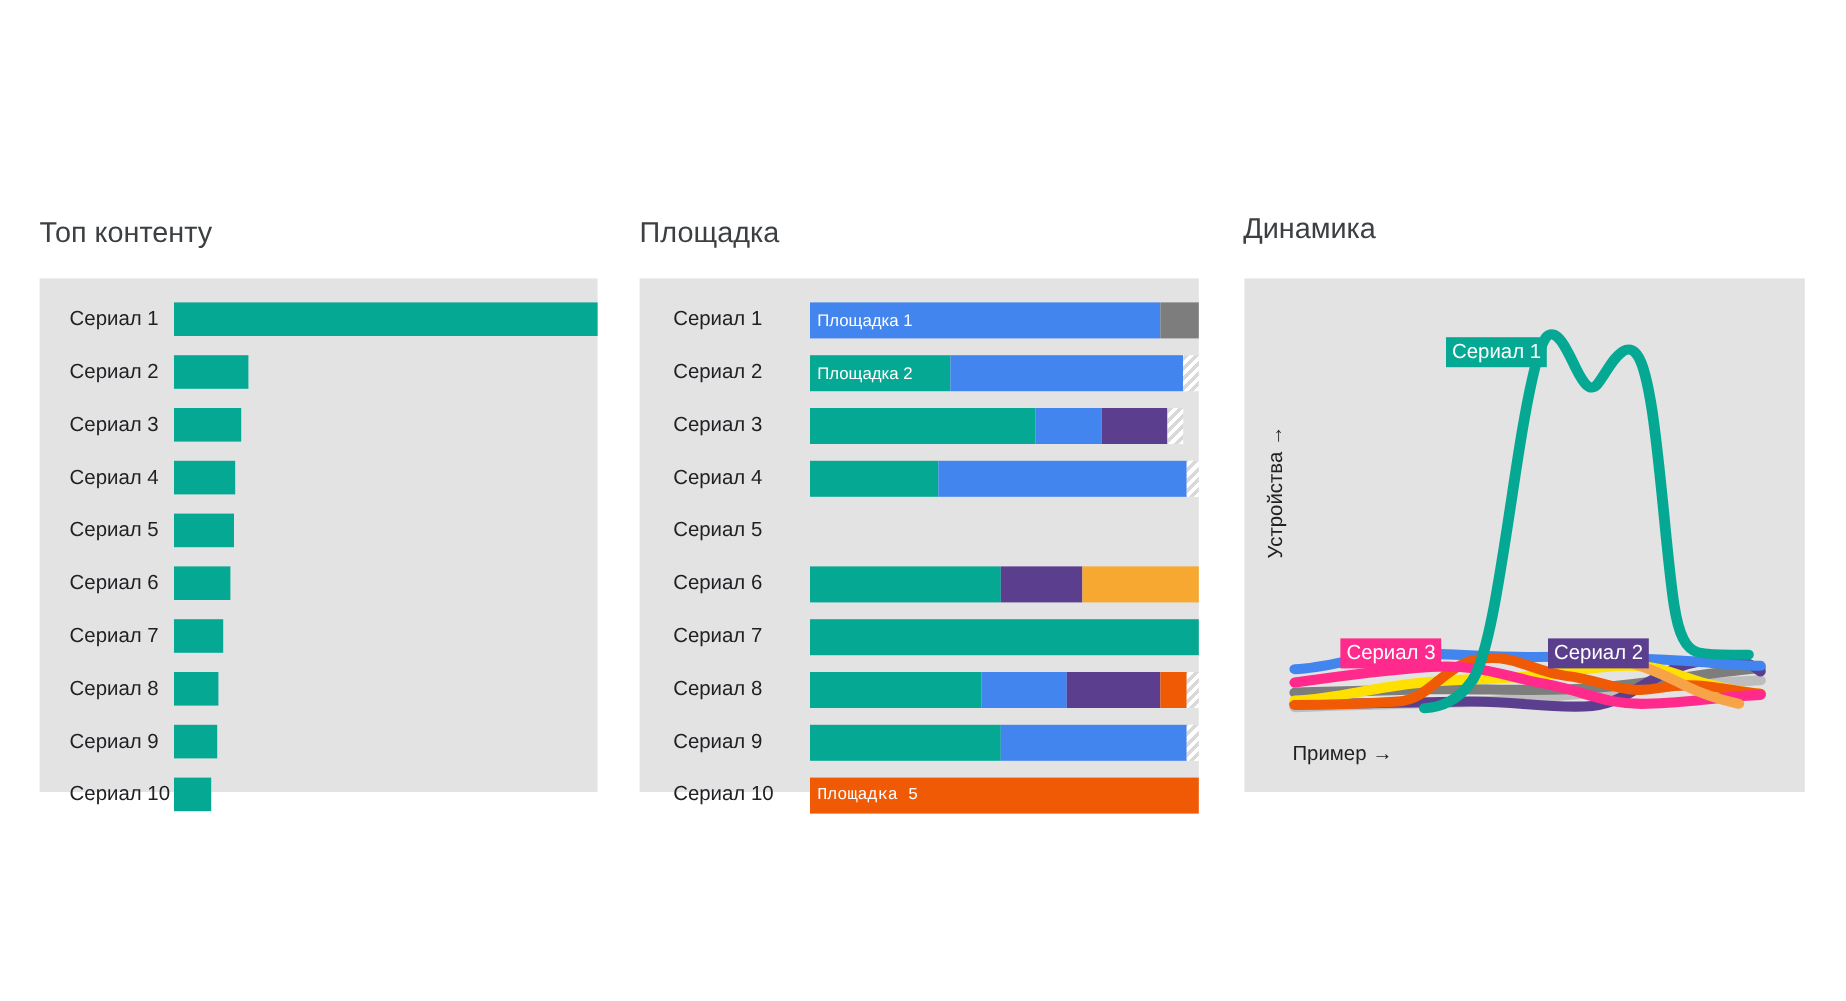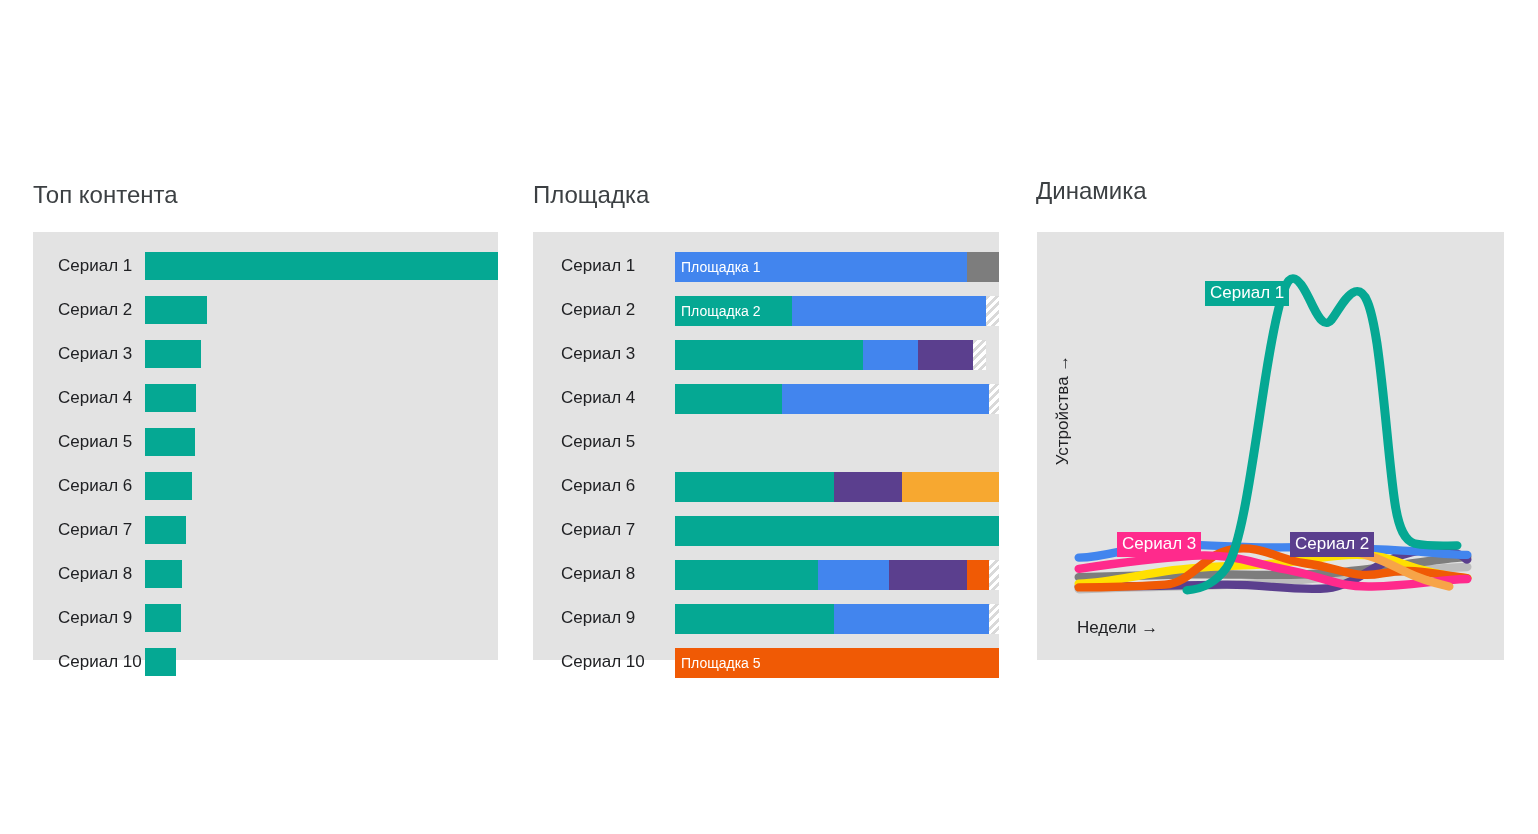--- a/index.html
+++ b/index.html
@@ -90,21 +90,21 @@
   #pill1 { left: 168px; top:  49px; background: #05a893; }
   #pill2 { left: 253px; top: 300px; background: #5b3f8e; }
   #pill3 { left:  80px; top: 300px; background: #ff2a8c; }
 </style>
 </head>
 <body>
 
 <div class="page">
 
 
-  <div class="panel-title" id="t1">Топ контента</div>
+  <div class="panel-title" id="t1">Топ контенту</div>
   <div class="panel" id="p1">
       <div class="row" style="top: 12px;">
         <div class="row-label">Сериал 1</div>
         <div class="bar-track">
           <div class="bar-simple" style="width: 100%; background: rgb(5, 168, 147);"></div>
         </div>
       </div>
       <div class="row" style="top: 56px;">
         <div class="row-label">Сериал 2</div>
         <div class="bar-track">
@@ -246,21 +246,21 @@
           <div class="stack" style="width: 100%;">
             <div class="seg" style="flex: 0 0 49%; background: rgb(5, 168, 147);"></div>
             <div class="seg" style="flex: 0 0 48%; background: rgb(66, 133, 238);"></div>
             <div class="seg hatch" style="flex: 0 0 3%;"></div>
           </div>
         </div>
       </div>
       <div class="row" style="top: 408px;">
         <div class="row-label">Сериал 10</div>
         <div class="bar-track">
-          <div class="stack" style="width: 100%;">
+          <div class="stack" style="width: 100%; font-family: Liberation Mono, monospace;">
             <div class="seg" style="flex: 0 0 100%; background: rgb(240, 90, 5);">
               <span class="seg-label">Площадка 5</span>
             </div>
           </div>
         </div>
       </div>
     </div>
 
   <div class="panel-title" id="t3">Динамика</div>
   <div class="panel" id="p3">
@@ -299,17 +299,17 @@
                    C328,61 334,78 340,120 C348,180 352,250 358,292
                    C362,320 368,332 378,335 C392,338 405,337 420,337" stroke="#05a893"></path>
         </g>
       </svg>
     </div>
 
     <div class="pill" id="pill1">Сериал 1</div>
     <div class="pill" id="pill2">Сериал 2</div>
     <div class="pill" id="pill3">Сериал 3</div>
 
-    <div class="axis-x">Недели →</div>
+    <div class="axis-x">Пример →</div>
     <div class="axis-y">Устройства →</div>
   </div>
 
 </div>
 
 </body></html>

